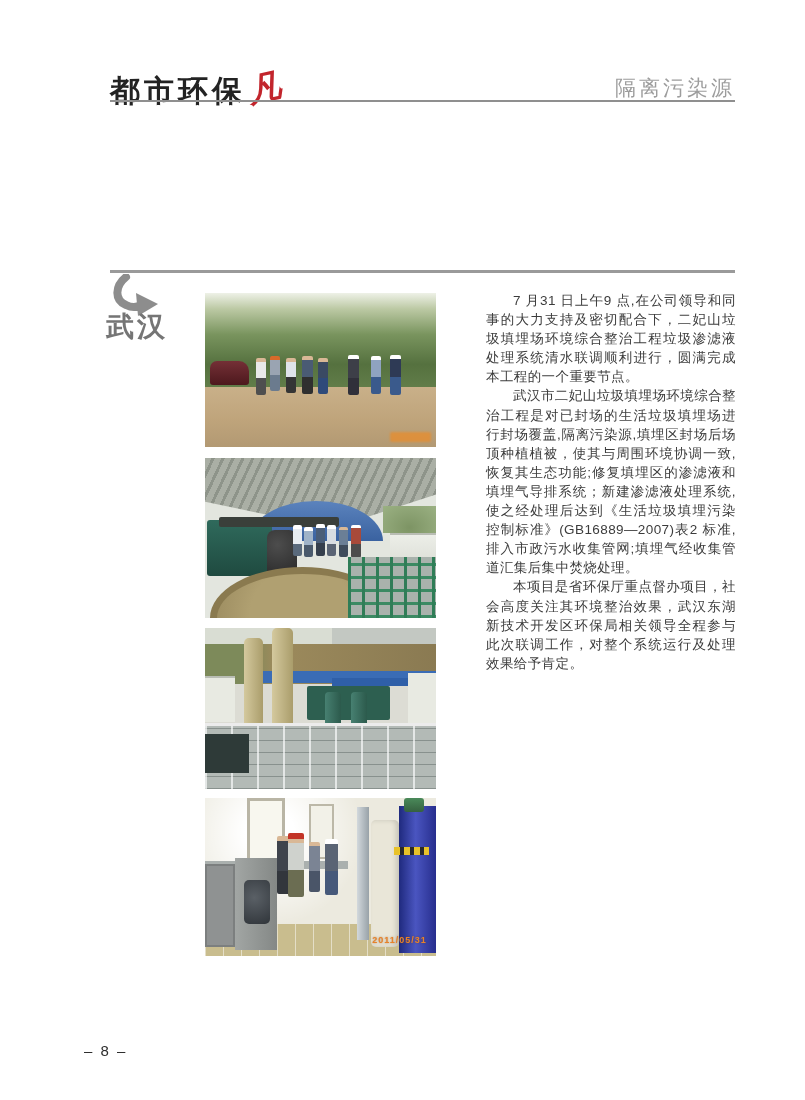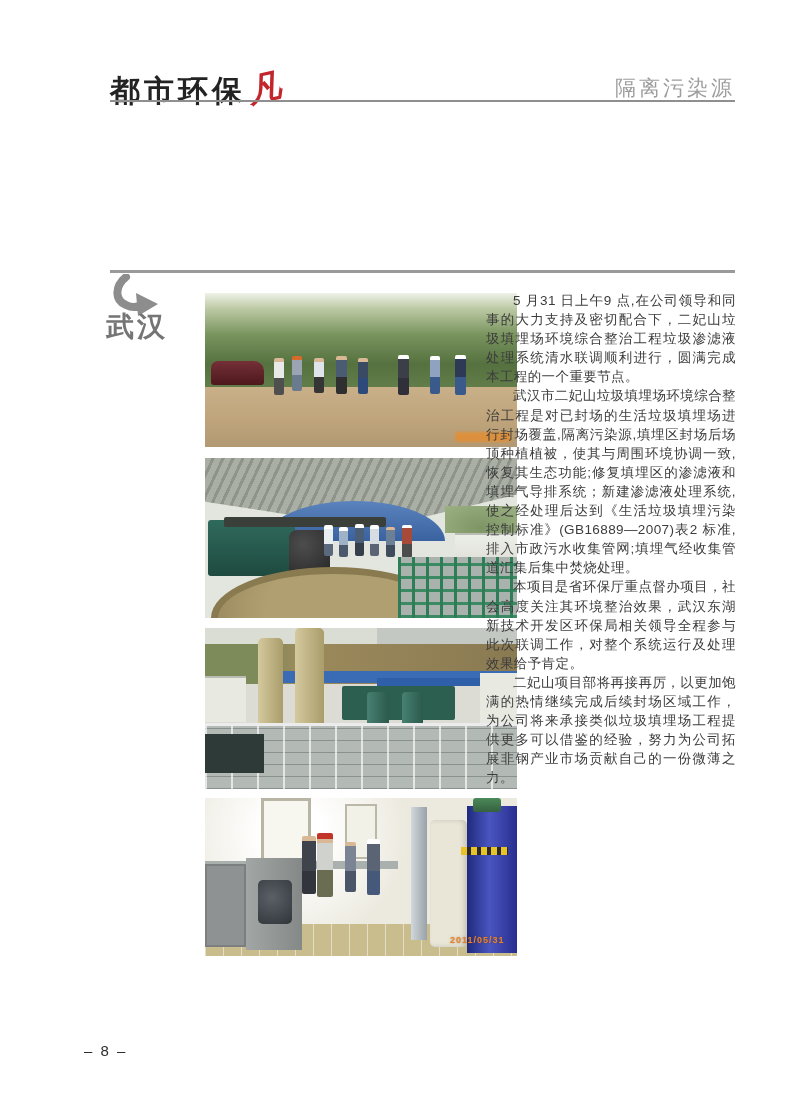--- a/index.html
+++ b/index.html
@@ -17,21 +17,21 @@
   .rule{position:absolute;left:110px;width:625px;background:#8f8f8f;}
   .rule-1{top:100px;height:2px;}
   .rule-2{top:270px;height:3px;background:#9a9a9a;}
 
   
   .region-arrow{position:absolute;left:112px;top:274px;width:52px;height:44px;}
   .region-label{position:absolute;left:106px;top:308px;font-size:28px;font-weight:bold;
                 color:#757575;font-family:"DejaVu Serif",serif;letter-spacing:3px;}
 
   
-  .photo{position:absolute;left:205px;width:312px;overflow:hidden;background:#dcdcd4;}
+  .photo{position:absolute;left:205px;width:231px;overflow:hidden;background:#dcdcd4;}
   .photo *{position:absolute;}
   .ph1{top:293px;height:154px;}
   .ph2{top:458px;height:160px;}
   .ph3{top:628px;height:161px;}
   .ph4{top:798px;height:158px;}
   .fig{border-radius:2px;}
   .date-text{font-size:9px;font-weight:bold;color:#e8822a;letter-spacing:1px;
              text-shadow:0 0 2px rgba(120,60,0,.5);}
 
   
@@ -129,21 +129,20 @@
     <div class="fig" style="left:52%;top:26%;width:13px;height:56px;background:linear-gradient(180deg,#ffffff 0 9%,#5a6474 9% 58%,#46597a 58% 100%);"></div>
     <div style="left:66%;top:6%;width:5%;height:84%;background:linear-gradient(90deg,#d2d8dc,#98a2a8);"></div>
     <div style="left:72%;top:14%;width:12%;height:80%;background:#e9e6d8;border-radius:5px;box-shadow:inset -3px 0 5px rgba(0,0,0,.15);"></div>
     <div style="left:84%;top:5%;width:16%;height:93%;background:linear-gradient(90deg,#1f2a7e,#4a55c0 45%,#272e8e);"></div>
     <div style="left:86%;top:0;width:9%;height:9%;background:linear-gradient(180deg,#4a8a5a,#35603f);border-radius:3px;"></div>
     <div style="left:82%;top:31%;width:15%;height:5%;background:repeating-linear-gradient(90deg,#e8c22a 0 6px,#2a2a2a 6px 10px);"></div>
     <div class="date-text" style="right:4%;bottom:7%;">2011/05/31</div>
   </div>
 
   <div class="article">
-    <p>5 月31 日上午9 点,在公司领导和同事的大力支持及密切配合下，二妃山垃圾填埋场环境综合整治工程垃圾渗滤液处理系统清水联调顺利进行，圆满完成本工程的一个重要节点。</p>
+    <p>7 月31 日上午9 点,在公司领导和同事的大力支持及密切配合下，二妃山垃圾填埋场环境综合整治工程垃圾渗滤液处理系统清水联调顺利进行，圆满完成本工程的一个重要节点。</p>
     <p>武汉市二妃山垃圾填埋场环境综合整治工程是对已封场的生活垃圾填埋场进行封场覆盖,隔离污染源,填埋区封场后场顶种植植被，使其与周围环境协调一致,恢复其生态功能;修复填埋区的渗滤液和填埋气导排系统；新建渗滤液处理系统,使之经处理后达到《生活垃圾填埋污染控制标准》(GB16889—2007)表2 标准,排入市政污水收集管网;填埋气经收集管道汇集后集中焚烧处理。</p>
     <p>本项目是省环保厅重点督办项目，社会高度关注其环境整治效果，武汉东湖新技术开发区环保局相关领导全程参与此次联调工作，对整个系统运行及处理效果给予肯定。</p>
-    <p>二妃山项目部将再接再厉，以更加饱满的热情继续完成后续封场区域工作，为公司将来承接类似垃圾填埋场工程提供更多可以借鉴的经验，努力为公司拓展非钢产业市场贡献自己的一份微薄之力。</p>
   </div>
 
   <div class="page-number">– 8 –</div>
 
 </div>
 
 </body></html>

